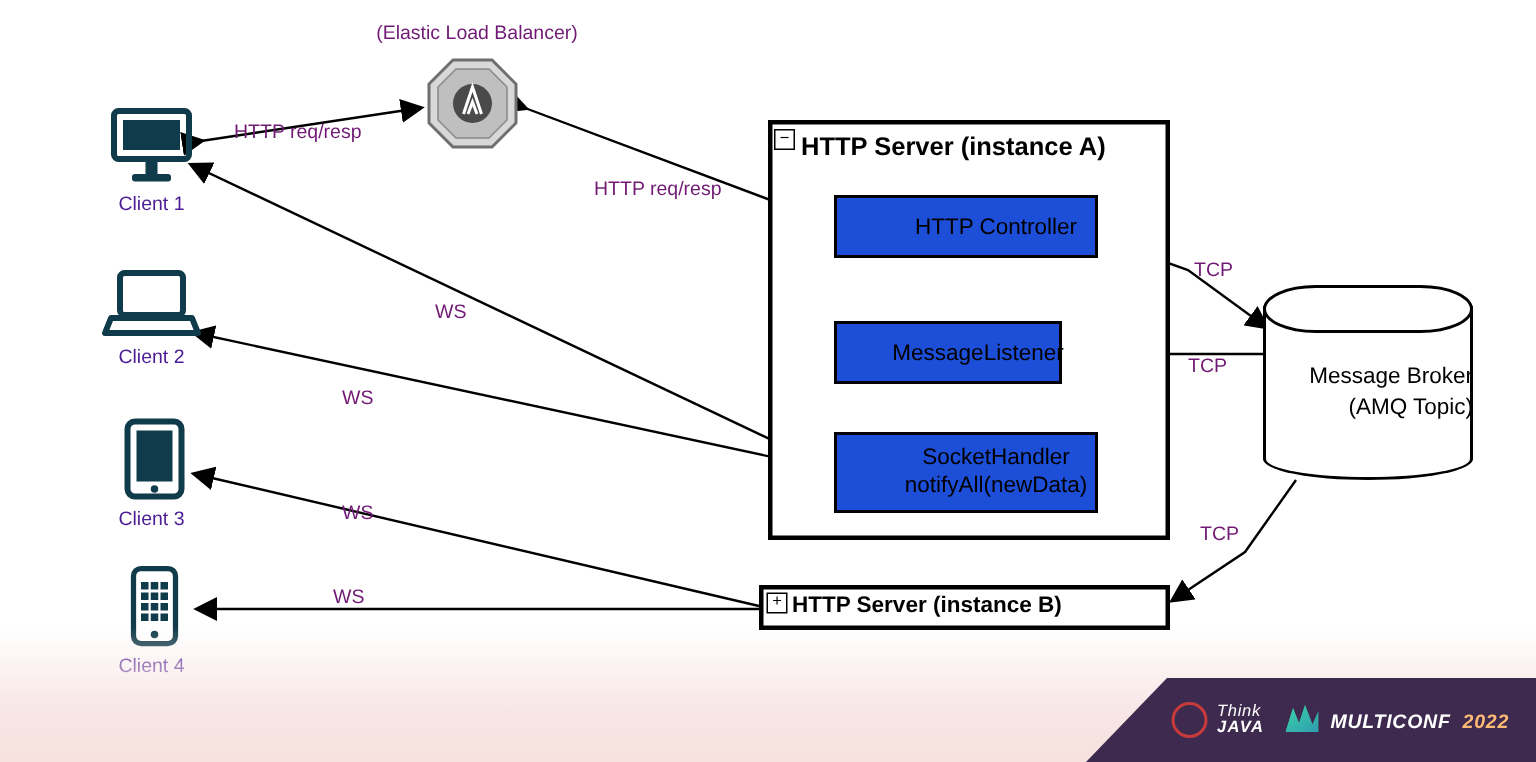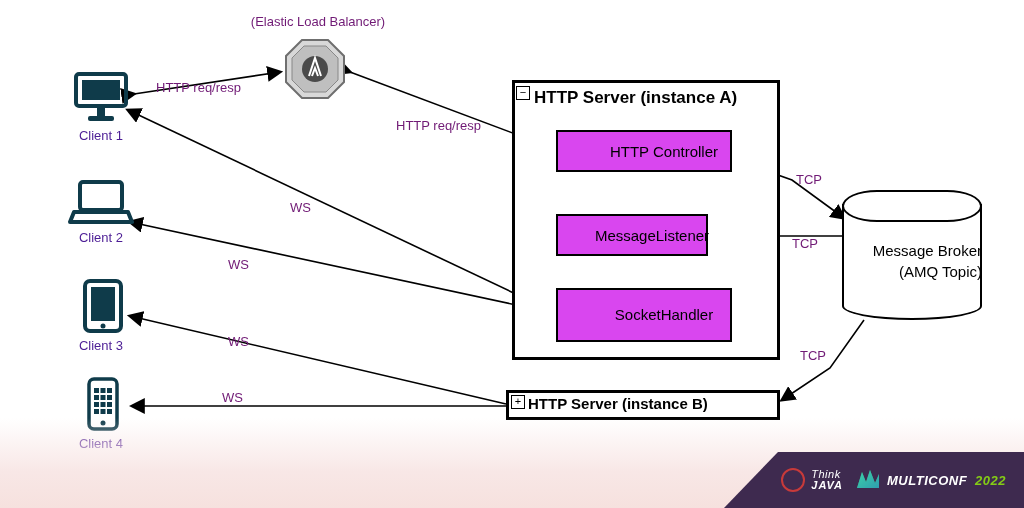--- a/index.html
+++ b/index.html
@@ -48,21 +48,21 @@
   }
   .ring {
     width: 20px; height: 20px; border: 2px solid #c73a3a; border-radius: 50%;
     display: inline-block;
   }
   .mc-logo {
     display: inline-flex; align-items: center; gap: 8px;
     font-size: 13px; font-weight: 700;
   }
   .mc-mark svg { display:block; }
-  .mc-year { color:#84cc16; }
+  .mc-year { color:#fdba74; }
 
   
   .lbl {
     position: absolute;
     font-size: 13px;
     color: #701a75;
     white-space: nowrap;
   }
   .lbl.center { text-align: center; }
 
@@ -95,21 +95,21 @@
   }
   .inner-box {
     position: absolute;
     border: 2px solid #000;
     box-sizing: border-box;
     text-align: center;
     display: flex;
     align-items: center;
     justify-content: center;
     font-size: 15px;
-    background:#d946ef;
+    background:#1d4ed8;
     padding-left:40px;
   }
   .inner-box.multiline { flex-direction: column; line-height: 1.25; }
 
   .server-b {
     position: absolute;
     left: 506px; top: 390px;
     width: 274px; height: 30px;
     border: 3px solid #000;
     background: #fff;
@@ -280,20 +280,21 @@
     <span style="margin-left:14px;">HTTP Server (instance A)</span>
   </div>
   <div class="inner-box" style="left:556px; top:130px; width:176px; height:42px;">
     <span>HTTP Controller</span>
   </div>
   <div class="inner-box" style="left:556px; top:214px; width:152px; height:42px;">
     <span>MessageListener</span>
   </div>
   <div class="inner-box multiline" style="left:556px; top:288px; width:176px; height:54px;">
     <span>SocketHandler</span>
+    <span>notifyAll(newData)</span>
   </div>
 
   <div class="server-b"></div>
   <div class="expand-box">+</div>
   <div class="server-b-title">HTTP Server (instance B)</div>
 
   <div class="cylinder">
     <div class="cyl-body"></div>
     <div class="cyl-bot"></div>
     <div class="cyl-top"></div>

